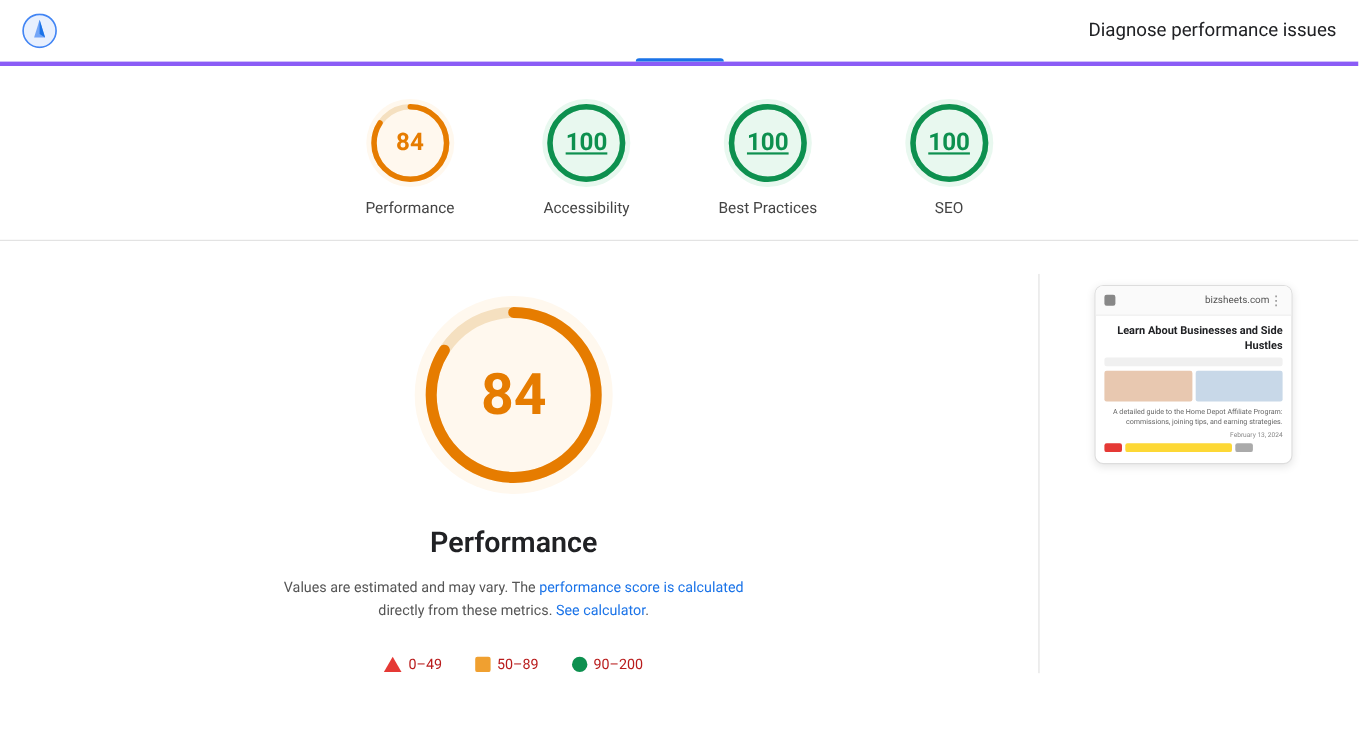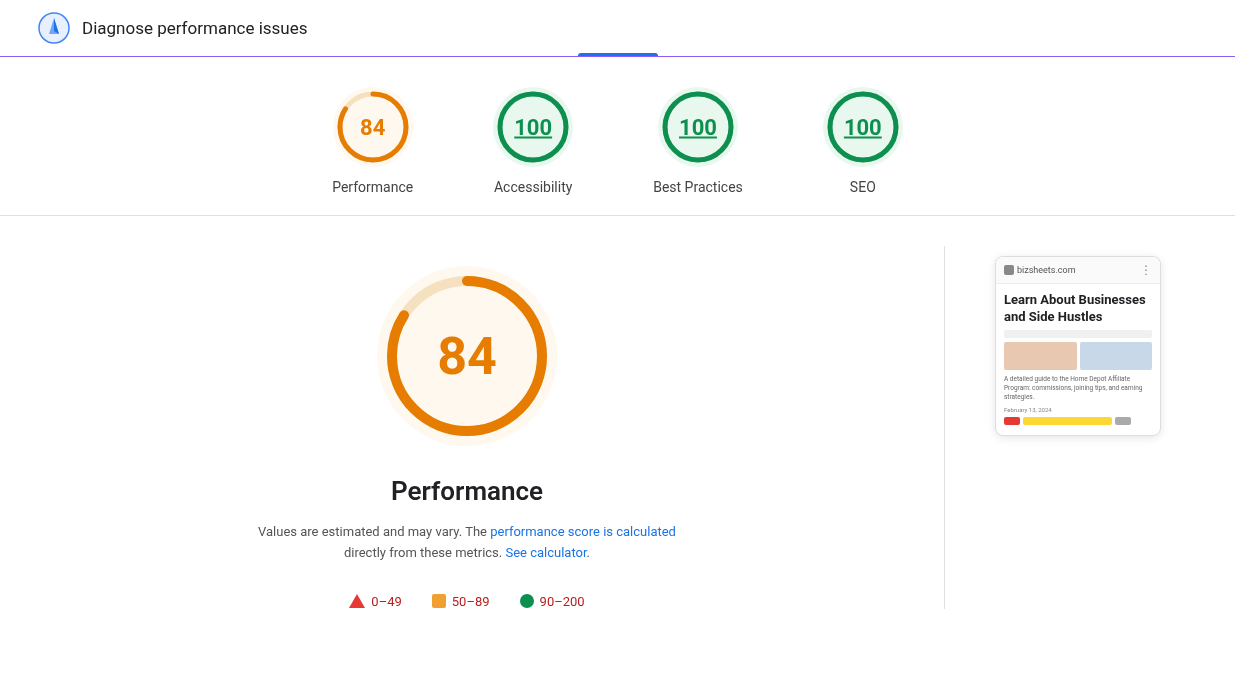--- a/index.html
+++ b/index.html
@@ -8,23 +8,24 @@
       background: #fff;
       color: #333;
       width: 1235px;
       min-height: 673px;
     }
 
     
     .header {
       display: flex;
       align-items: center;
-      padding: 12px 38px;
-      border-bottom: 1px solid #8b5cf6;
+      padding: 12px 20px;
+      border-bottom: 4px solid #8b5cf6;
       position: relative;
+      justify-content: space-between;
     }
     .header-icon {
       width: 32px;
       height: 32px;
       margin-right: 12px;
     }
     .header-title {
       font-size: 17px;
       color: #202124;
       font-weight: 400;
@@ -182,26 +183,27 @@
     
     .right-panel {
       width: 200px;
       flex-shrink: 0;
       display: flex;
       align-items: flex-start;
       padding-top: 10px;
     }
 
     .site-preview {
-      width: 166px;
+      width: 180px;
       border: 1px solid #ddd;
       border-radius: 8px;
       overflow: hidden;
       box-shadow: 0 2px 8px rgba(0,0,0,0.1);
       background: #fff;
+      text-align: right;
     }
     .preview-bar {
       display: flex;
       align-items: center;
       justify-content: space-between;
       padding: 6px 8px;
       border-bottom: 1px solid #eee;
       background: #fafafa;
     }
     .preview-favicon {
@@ -217,21 +219,21 @@
       flex: 1;
     }
     .preview-menu-icon {
       font-size: 12px;
       color: #888;
     }
     .preview-body {
       padding: 8px;
     }
     .preview-title {
-      font-size: 13px;
+      font-size: 10px;
       font-weight: 700;
       color: #202124;
       margin-bottom: 4px;
       line-height: 1.3;
     }
     .preview-text {
       font-size: 7px;
       color: #666;
       line-height: 1.4;
       margin-bottom: 6px;

